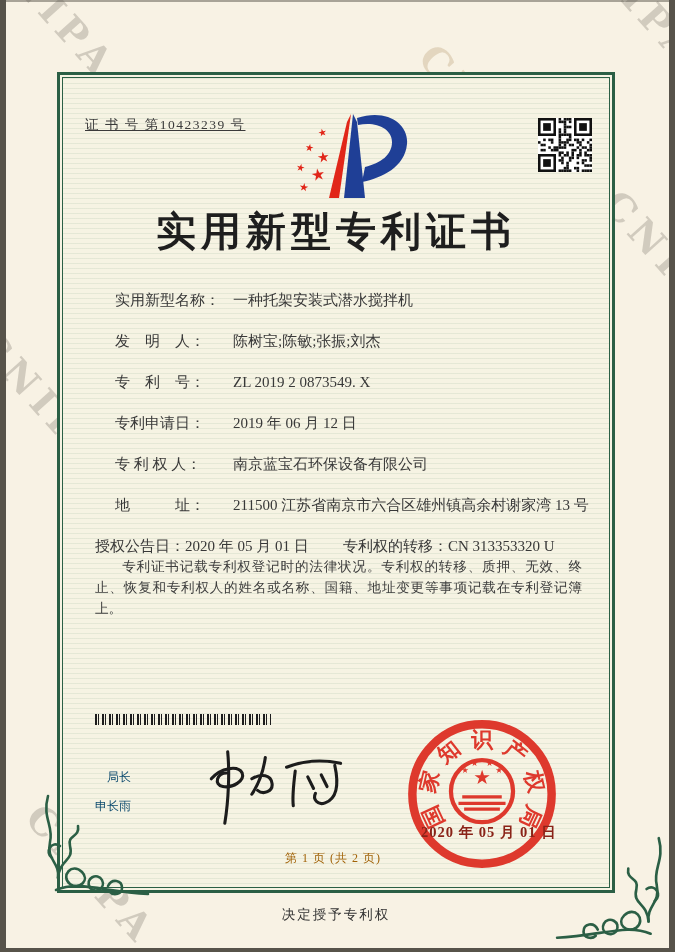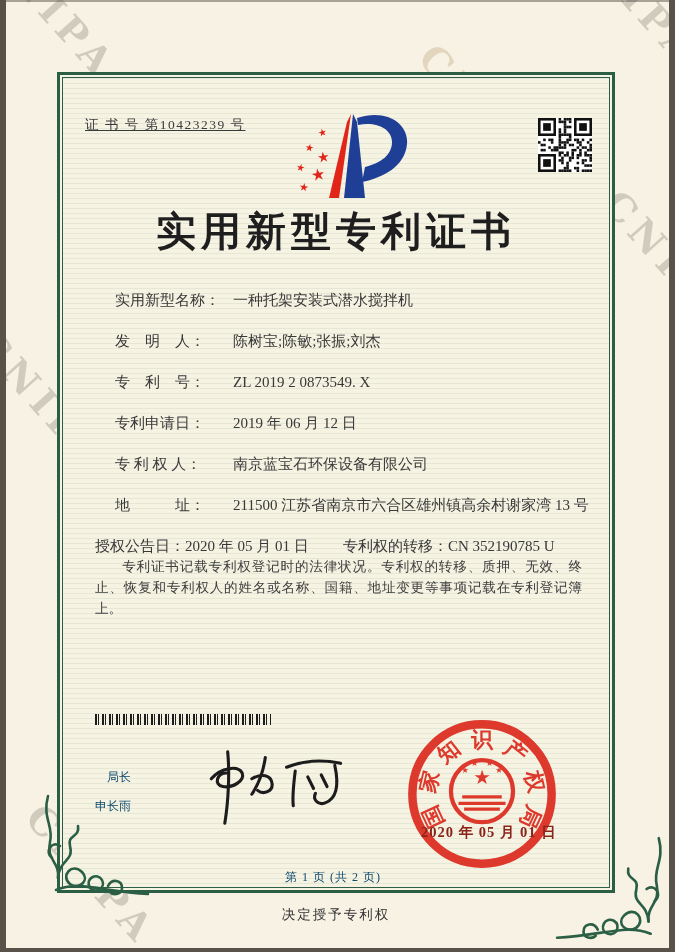--- a/index.html
+++ b/index.html
@@ -35,21 +35,21 @@
   .barcode{left:95px;top:714px;width:176px;height:11px;
      background:repeating-linear-gradient(90deg,#1d1d1d 0 2px,transparent 2px 3px,#1d1d1d 3px 4px,transparent 4px 7px,#1d1d1d 7px 9px,transparent 9px 10px,#1d1d1d 10px 11px,transparent 11px 14px);}
   
   #official{left:95px;top:763px;font-family:"Liberation Sans","DejaVu Sans",sans-serif;
             font-size:12px;color:#0c4a6e;line-height:29px;text-align:right;}
   
   #sig{left:200px;top:746px;width:148px;height:82px;}
   
   #seal{left:402px;top:714px;width:160px;height:160px;opacity:0.92;}
   .sealdate{left:421px;top:823px;font-size:14.5px;letter-spacing:1px;color:#8a2318;font-weight:bold;}
-  .pageinfo{left:57px;top:869px;width:552px;text-align:center;font-size:12px;color:#0c4a6e;letter-spacing:1px;}
+  .pageinfo{left:57px;top:850px;width:552px;text-align:center;font-size:12px;color:#a16207;letter-spacing:1px;}
   .footnote{left:57px;top:906px;width:558px;text-align:center;font-size:13.5px;color:#333;letter-spacing:2px;}
   
   #logo{left:285px;top:110px;width:148px;height:90px;}
   #logo .star{position:absolute;color:#e12619;line-height:1;font-family:"DejaVu Sans",sans-serif;}
   
   .flourish{color:#2b5f45;}
 </style>
 </head>
 <body>
 
@@ -238,21 +238,21 @@
       <span class="fvalue">南京蓝宝石环保设备有限公司</span>
     </div>
     <div class="frow">
       <span class="flabel">地　　　址：</span>
       <span class="fvalue">211500 江苏省南京市六合区雄州镇高余村谢家湾 13 号</span>
     </div>
   </div>
 
   <div class="abs" id="grantrow">
     <span>授权公告日：</span><span>2020 年 05 月 01 日</span>
-    <span class="g2"><span>专利权的转移：</span><span>CN 352190785 U</span></span>
+    <span class="g2"><span>专利权的转移：</span><span>CN 313353320 U</span></span>
   </div>
 
   <div class="abs" id="paras">
     <p>专利证书记载专利权登记时的法律状况。专利权的转移、质押、无效、终止、恢复和专利权人的姓名或名称、国籍、地址变更等事项记载在专利登记簿上。</p>
   </div>
 
   <div class="abs barcode"></div>
 
   <div class="abs" id="official">
     <div>局长</div>

